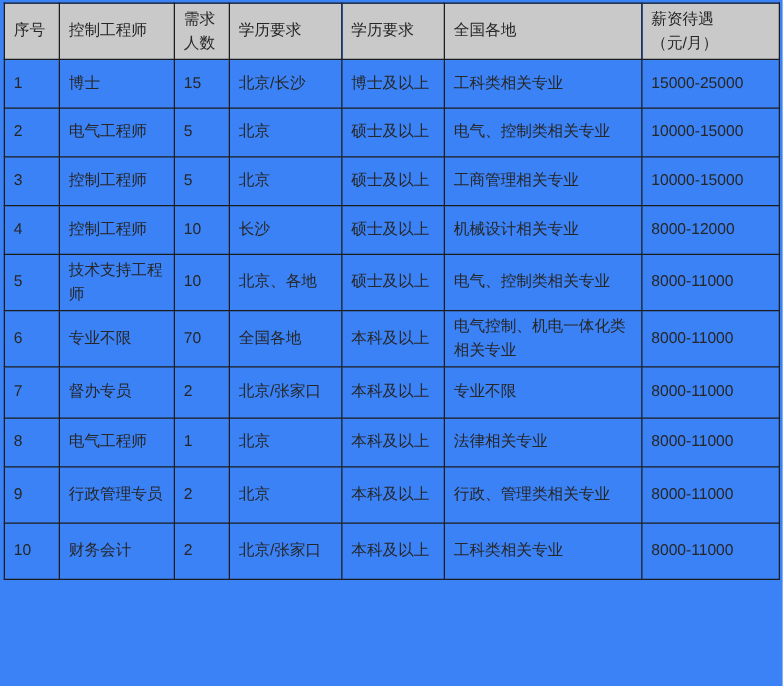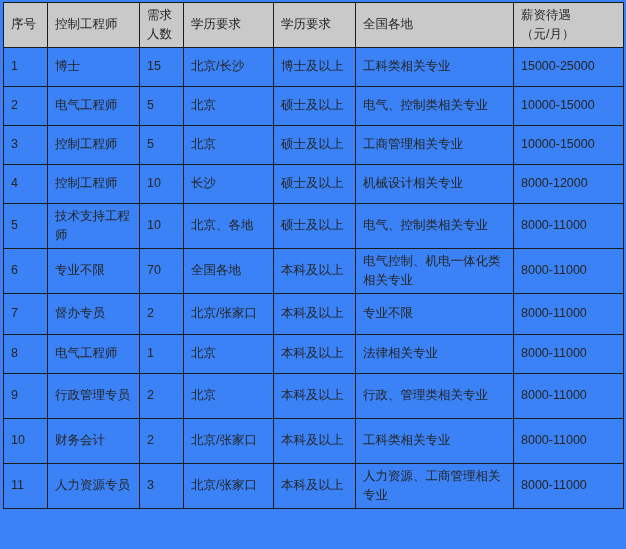--- a/index.html
+++ b/index.html
@@ -153,24 +153,15 @@
       </tr>
       <tr class="tall">
         <td>10</td>
         <td>财务会计</td>
         <td>2</td>
         <td>北京/张家口</td>
         <td>本科及以上</td>
         <td>工科类相关专业</td>
         <td>8000-11000</td>
       </tr>
-      <tr class="tall">
-        <td>11</td>
-        <td>人力资源专员</td>
-        <td>3</td>
-        <td>北京/张家口</td>
-        <td>本科及以上</td>
-        <td>人力资源、工商管理相关专业</td>
-        <td>8000-11000</td>
-      </tr>
     </tbody>
   </table>
 </div>
 
 </body></html>

